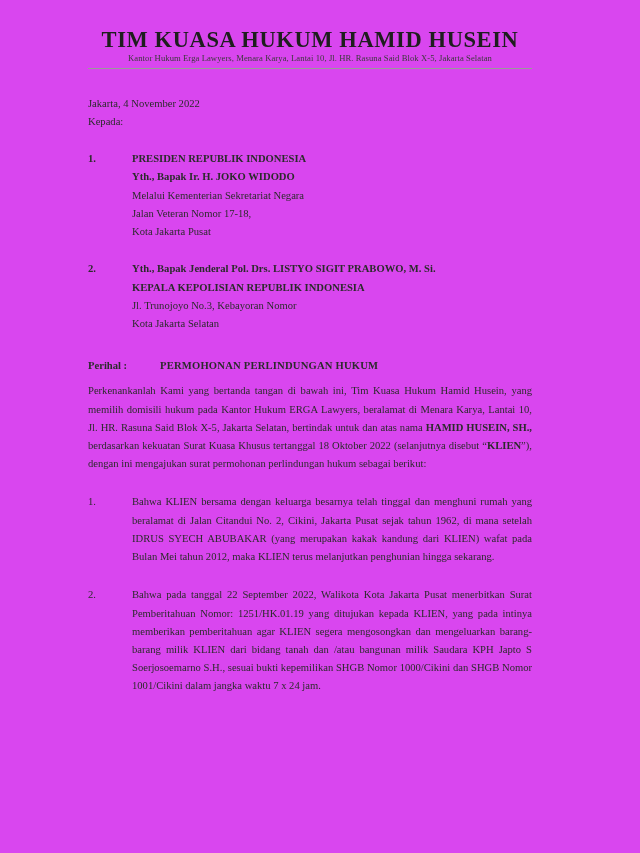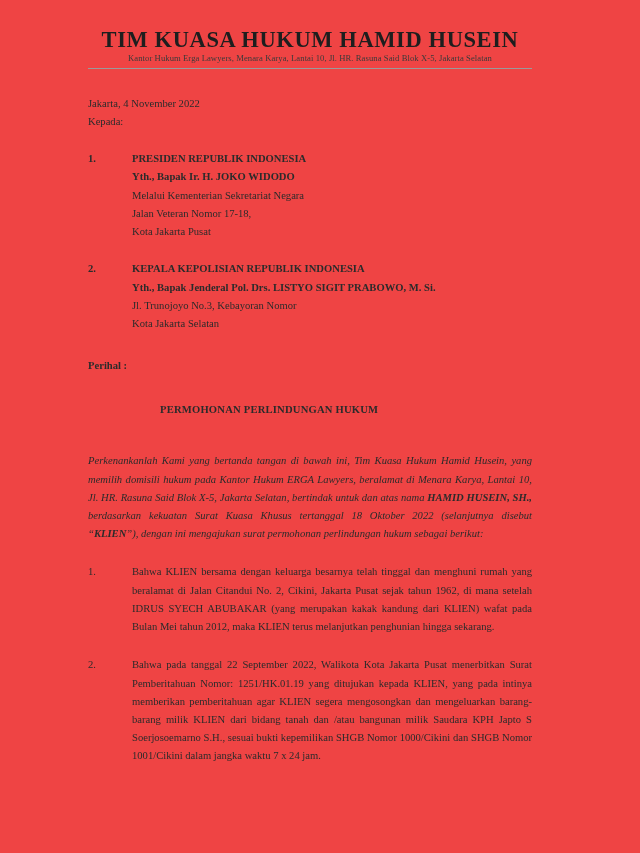--- a/index.html
+++ b/index.html
@@ -12,21 +12,21 @@
     height: 853px;
     font-family: "Liberation Serif", "DejaVu Serif", serif;
     color: #ararara;
     color: #2b2b2b;
     overflow: hidden;
   }
   .page {
     position: relative;
     width: 640px;
     height: 853px;
-    background: #ef4444;
+    background: #d946ef;
     box-sizing: border-box;
     padding: 0;
   }
   .content {
     position: absolute;
     left: 88px;
     top: 0;
     width: 444px;
   }
 
@@ -93,31 +93,29 @@
     margin-top: 24px;
     font-weight: bold;
   }
   .perihal .plabel {
     width: 72px;
     flex: 0 0 72px;
   }
   .perihal .pvalue {
     flex: 1 1 auto;
     letter-spacing: 0.2px;
-    margin-top: 44px;
   }
 
   .salutation {
     margin-top: 33px;
   }
 
   .para {
-    margin-top: 33px;
+    margin-top: 7px;
     text-align: justify;
-    font-style: italic;
   }
 
   .numbered {
     display: flex;
     margin-top: 20px;
   }
   .numbered .num {
     width: 44px;
     flex: 0 0 44px;
   }
@@ -153,22 +151,22 @@
           <span class="rline bold">Yth., Bapak Ir. H. JOKO WIDODO</span>
           <span class="rline">Melalui Kementerian Sekretariat Negara</span>
           <span class="rline">Jalan Veteran Nomor 17-18,</span>
           <span class="rline">Kota Jakarta Pusat</span>
         </div>
       </div>
 
       <div class="recipient">
         <div class="num">2.</div>
         <div class="rbody">
+          <span class="rline bold">Yth., Bapak Jenderal Pol. Drs. LISTYO SIGIT PRABOWO, M. Si.</span>
           <span class="rline bold">KEPALA KEPOLISIAN REPUBLIK INDONESIA</span>
-          <span class="rline bold">Yth., Bapak Jenderal Pol. Drs. LISTYO SIGIT PRABOWO, M. Si.</span>
           <span class="rline">Jl. Trunojoyo No.3, Kebayoran Nomor</span>
           <span class="rline">Kota Jakarta Selatan</span>
         </div>
       </div>
 
       <div class="perihal">
         <div class="plabel">Perihal :</div>
         <div class="pvalue">PERMOHONAN PERLINDUNGAN HUKUM</div>
       </div>
 

